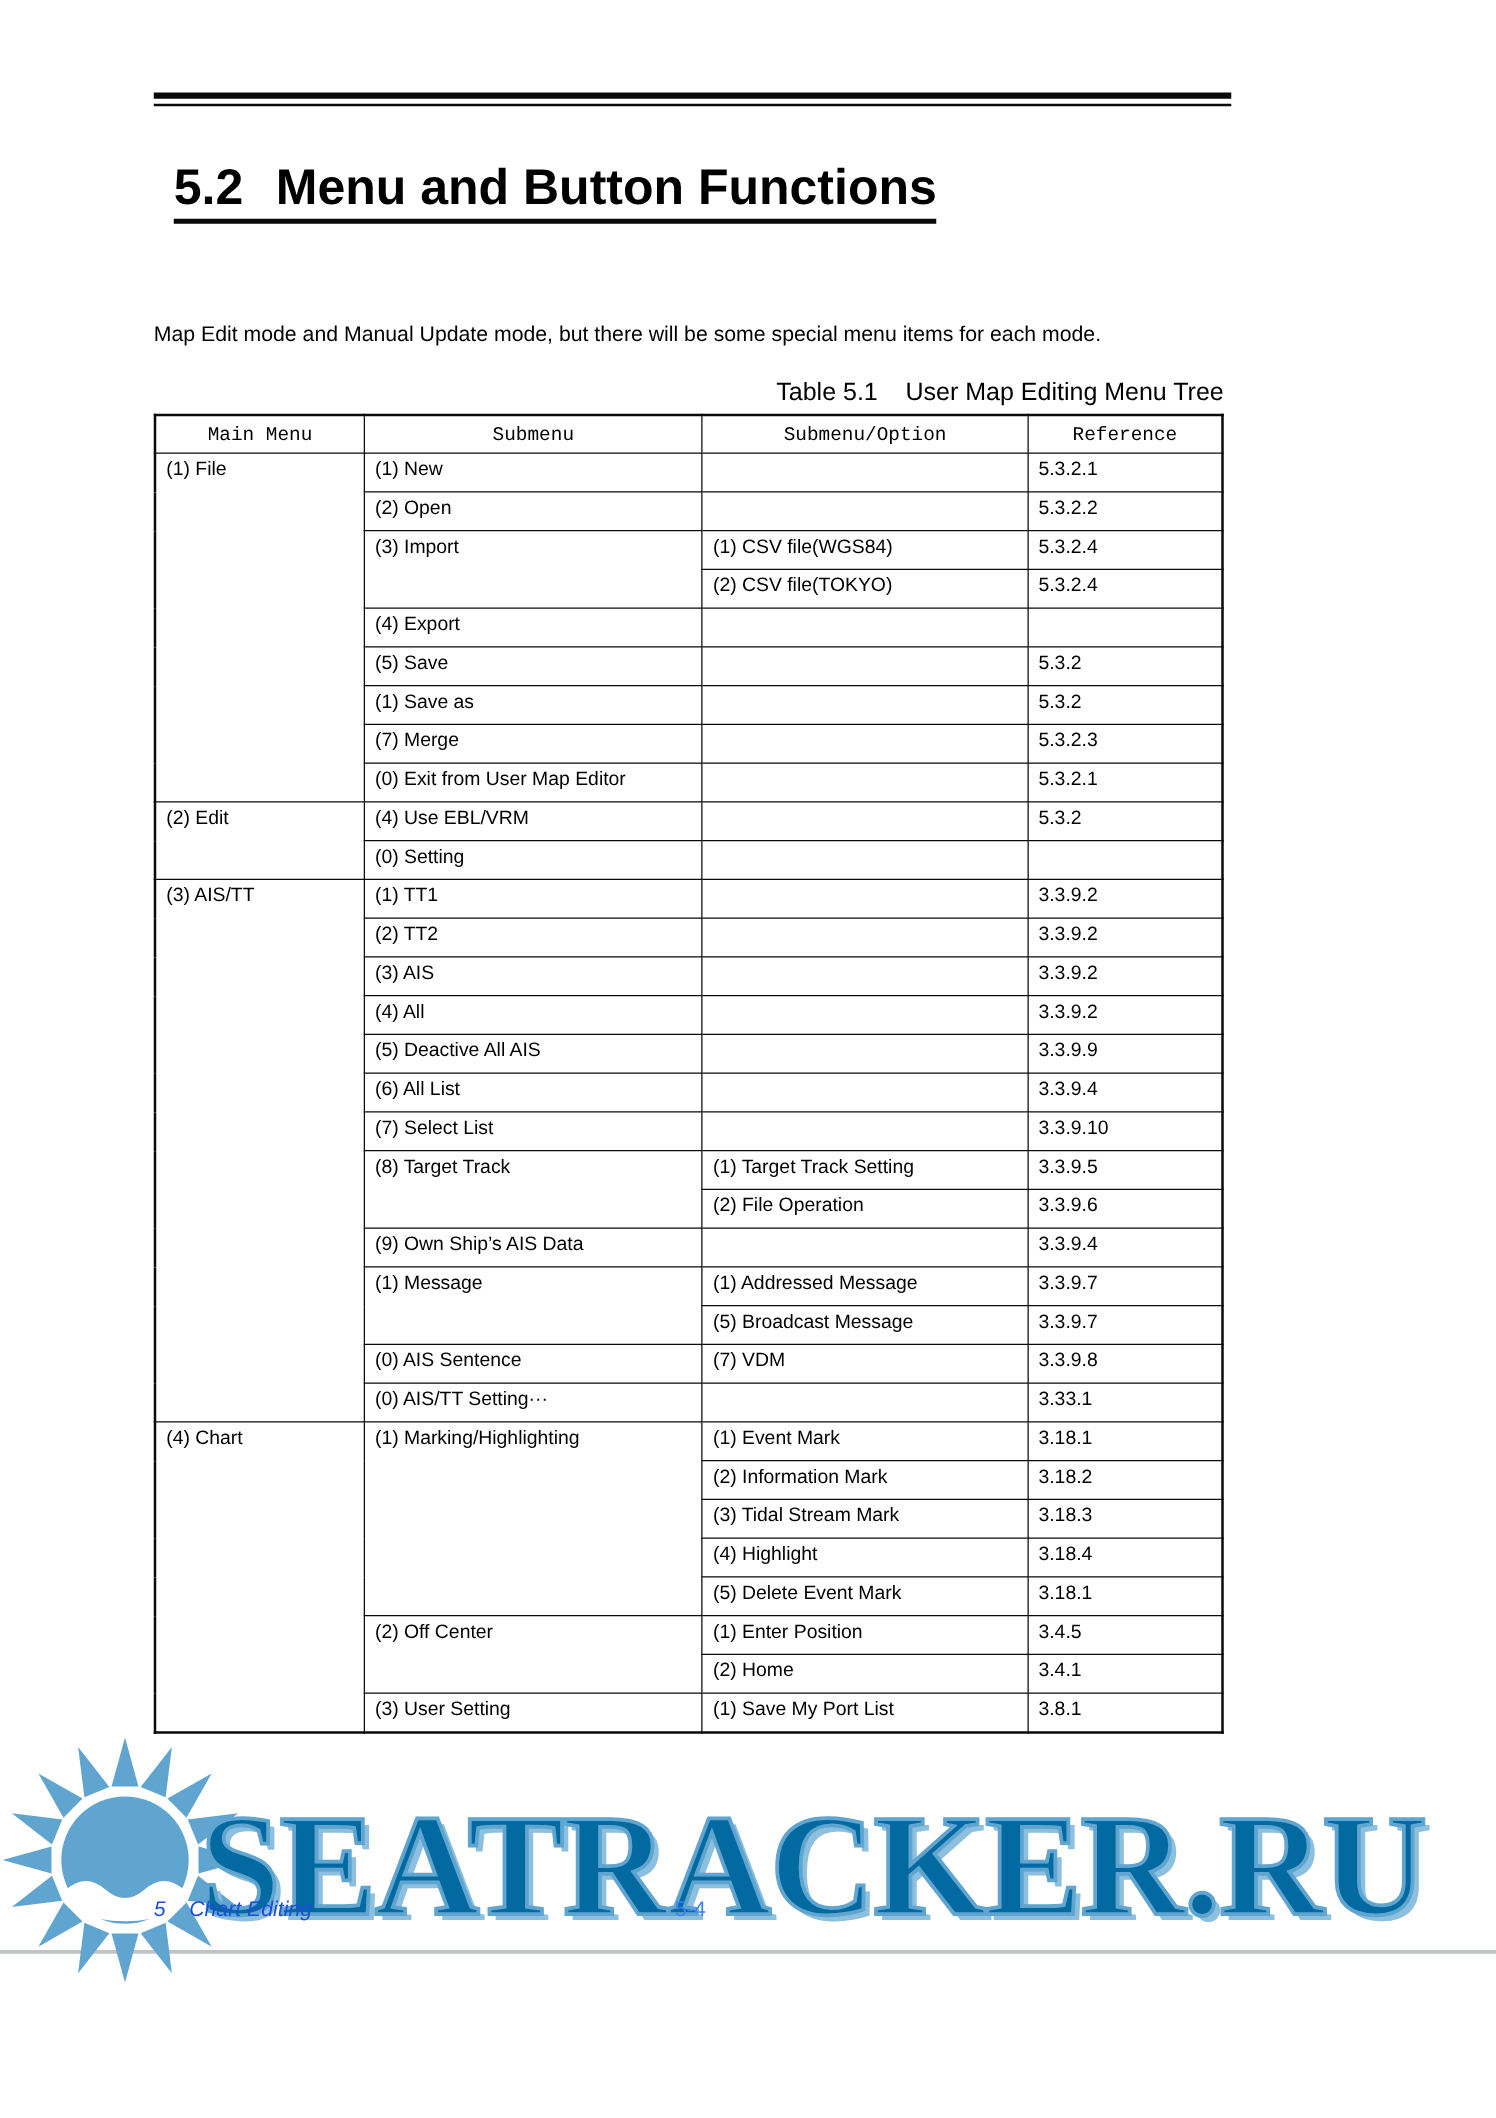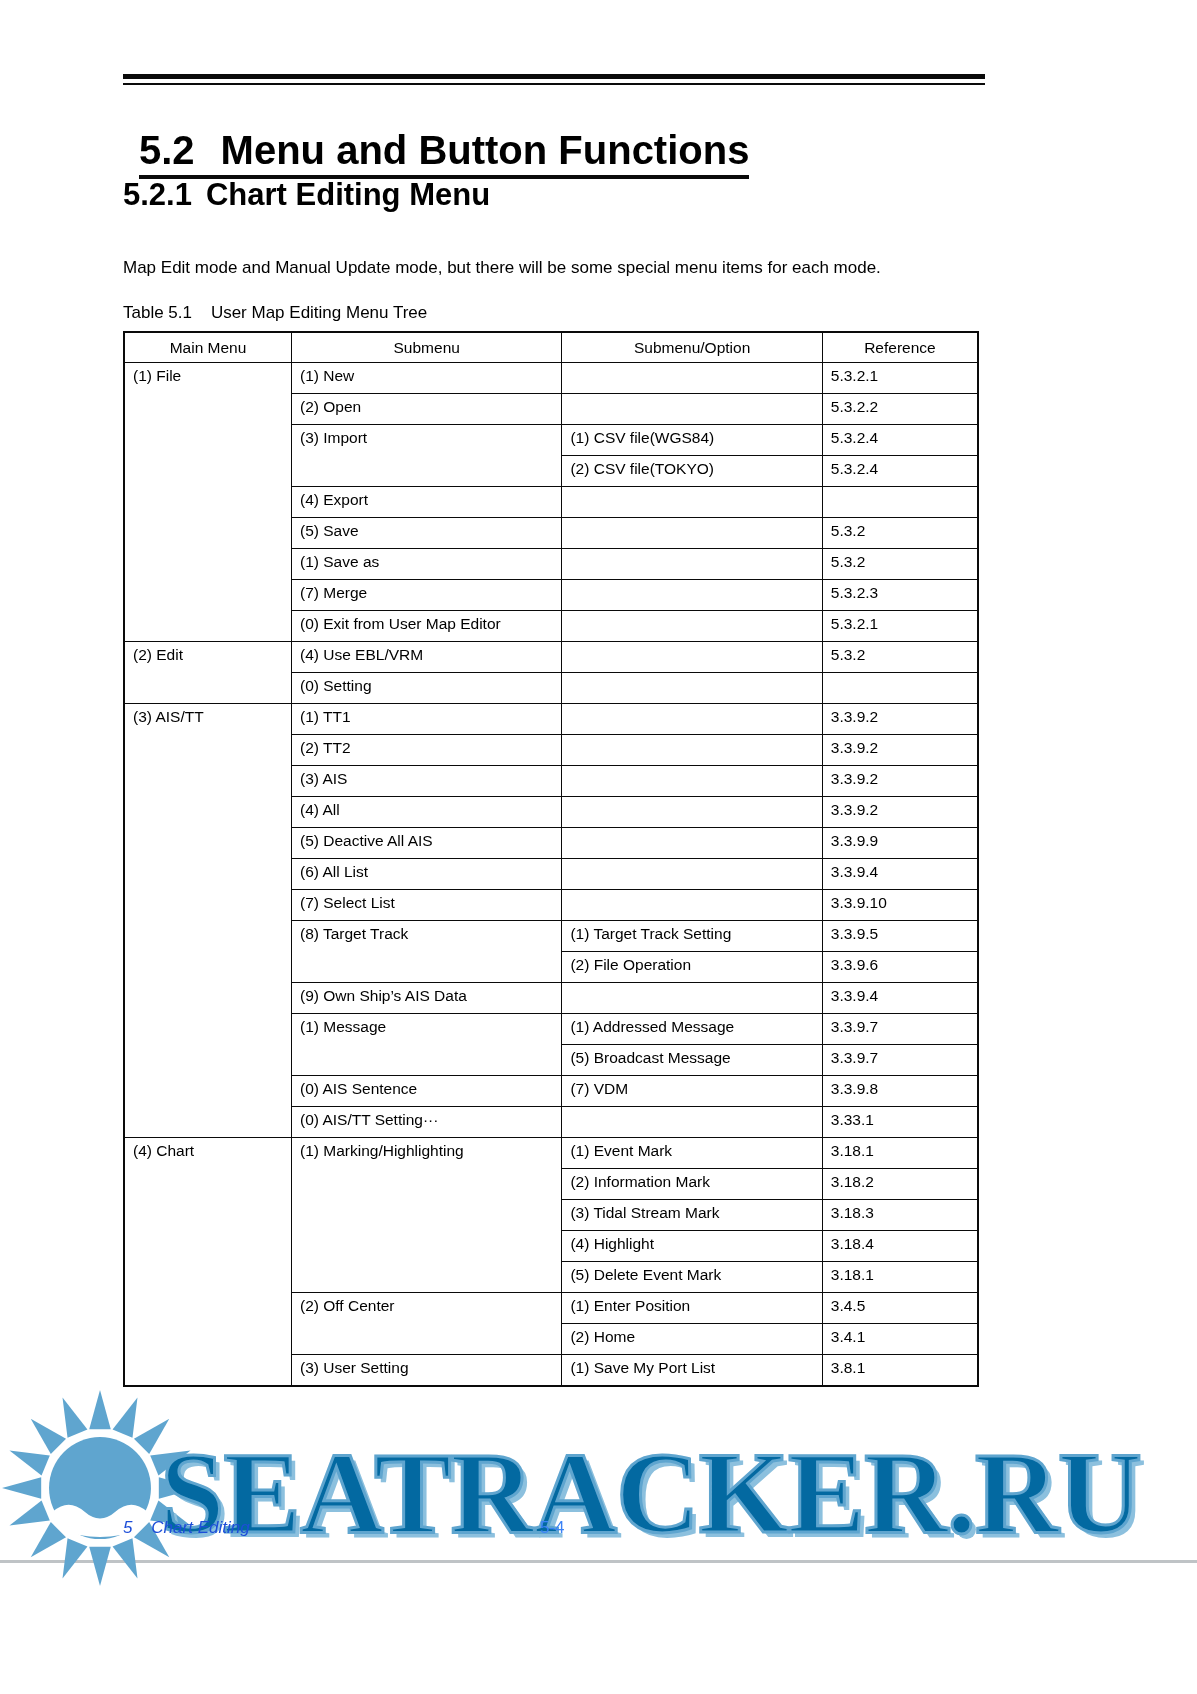--- a/index.html
+++ b/index.html
@@ -27,39 +27,40 @@
     position:absolute; left:123px; top:178px; margin:0;
     font-size:31px; font-weight:bold; line-height:1.1; white-space:nowrap;
   }
   h2 .num { margin-right:14px; }
   .intro {
     position:absolute; left:123px; top:220px; width:880px; margin:0;
     font-size:17px; line-height:32px; white-space:pre-wrap;
   }
   .caption {
     position:absolute; left:123px; top:303px; width:856px;
-    text-align:left; font-size:17px; white-space:pre-wrap;
+    text-align:right; font-size:20px; white-space:pre-wrap;
   }
   table.menu-table {
     position:absolute; left:123px; top:331px; width:856px;
     border-collapse:collapse;
     font-size:15.5px;
     border:2px solid #0a0a0a;
   }
   .menu-table th, .menu-table td {
     border:1px solid #0a0a0a;
     padding:3px 8px 2px 8px;
     height:25px;
     vertical-align:top;
     text-align:left;
     line-height:20px;
   }
   .menu-table th {
     text-align:center; font-weight:normal; vertical-align:middle;
     height:24px;
+    font-family:Liberation Mono, monospace;
   }
   .menu-table td.col0 { }
   .bottom-gray-rule {
     position:absolute; left:0; top:1560px; width:1197px; height:3px;
     background:#bfc3c6; z-index:1;
   }
   .sun {
     position:absolute; left:2px; top:1386px; z-index:3;
   }
   .watermark {
@@ -82,21 +83,20 @@
 </style>
 </head>
 <body>
 
 <div class="page">
 
   <div class="top-rule"></div>
 
   <h1 class="section-heading"><span class="num">5.2</span><span>Menu and Button Functions</span></h1>
 
-  <h2 class="subsection-heading"><span class="num">5.2.1</span><span>Chart Editing Menu</span></h2>
 
   <p class="intro"><br><span>Map Edit mode and Manual Update mode, but there will be some special menu items for each mode.</span></p>
 
   <div class="caption">Table 5.1    User Map Editing Menu Tree</div>
 
   <table class="menu-table">
     <colgroup>
       <col style="width:168px">
       <col style="width:271px">
       <col style="width:261px">

